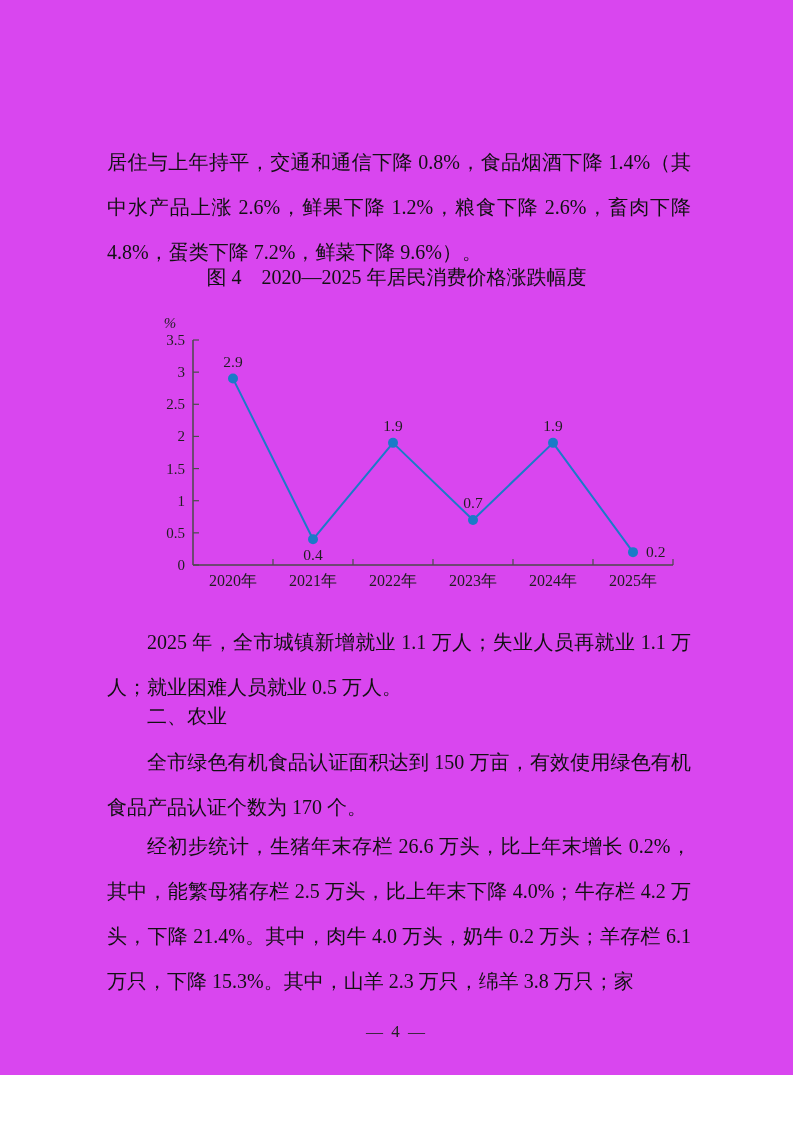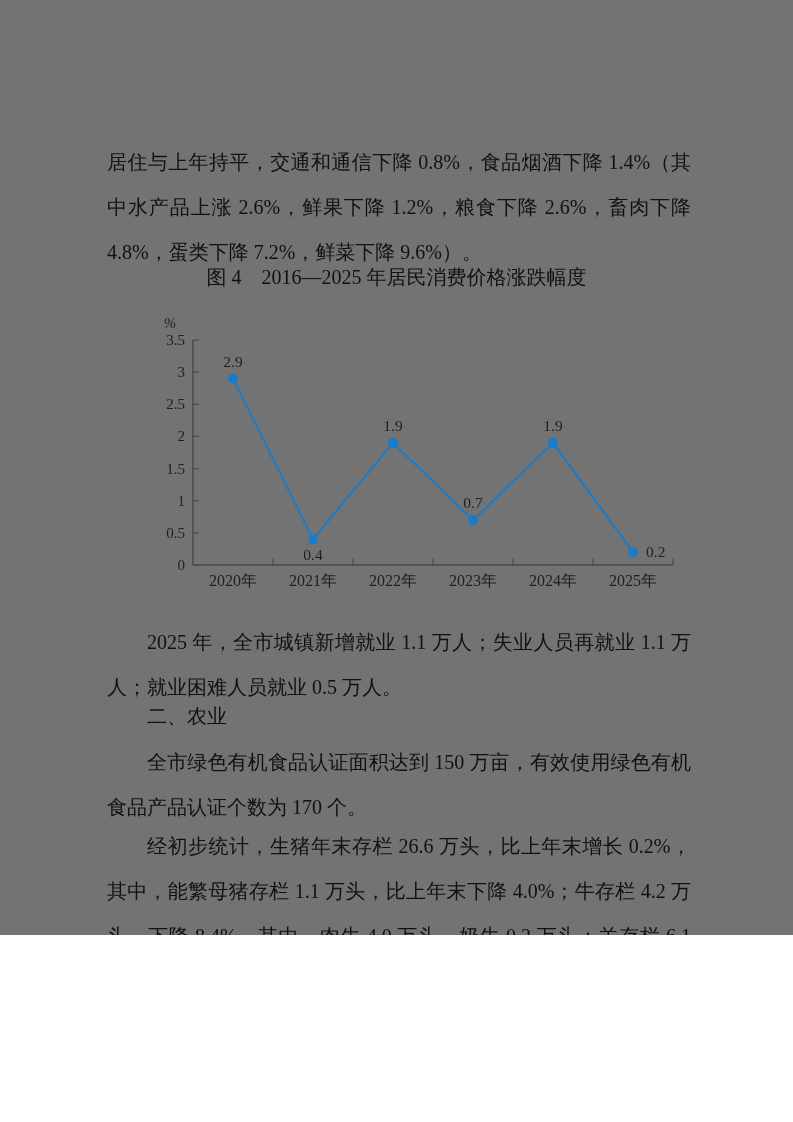--- a/index.html
+++ b/index.html
@@ -1,20 +1,20 @@
 <!DOCTYPE html>
 <html><head>
 <meta charset="utf-8">
 <style>
   html, body { margin: 0; padding: 0; background: #ffffff; }
   .page {
     position: relative;
     width: 793px;
-    height: 935px;
-    background: #737373;
+    height: 1075px;
+    background: #d946ef;
     font-family: "Liberation Serif", "DejaVu Serif", serif;
     color: #1a1a1a;
     overflow: hidden;
   }
   .para {
     position: absolute;
     left: 107px;
     width: 584px;
     margin: 0;
     font-size: 20px;
@@ -64,21 +64,21 @@
     letter-spacing: 2px;
   }
 </style>
 </head>
 <body>
 
 <div class="page">
 
   <p class="para para1">居住与上年持平，交通和通信下降 0.8%，食品烟酒下降 1.4%（其中水产品上涨 2.6%，鲜果下降 1.2%，粮食下降 2.6%，畜肉下降 4.8%，蛋类下降 7.2%，鲜菜下降 9.6%）。</p>
 
-  <div class="fig-title">图 4　2016—2025 年居民消费价格涨跌幅度</div>
+  <div class="fig-title">图 4　2020—2025 年居民消费价格涨跌幅度</div>
 
   <svg class="chart" width="560" height="290" viewBox="0 0 560 290" xmlns="http://www.w3.org/2000/svg">
       <line x1="55" y1="30" x2="55" y2="255" stroke="#4a4a4a" stroke-width="1.5"></line>
       <line x1="55" y1="255" x2="535" y2="255" stroke="#4a4a4a" stroke-width="1.5"></line>
       <line x1="55" y1="255" x2="61" y2="255" stroke="#4a4a4a" stroke-width="1.2"></line>
       <text x="47" y="260" text-anchor="end" font-size="15">0</text>
       <line x1="55" y1="222.85714285714286" x2="61" y2="222.85714285714286" stroke="#4a4a4a" stroke-width="1.2"></line>
       <text x="47" y="227.85714285714286" text-anchor="end" font-size="15">0.5</text>
       <line x1="55" y1="190.71428571428572" x2="61" y2="190.71428571428572" stroke="#4a4a4a" stroke-width="1.2"></line>
       <text x="47" y="195.71428571428572" text-anchor="end" font-size="15">1</text>
@@ -119,17 +119,17 @@
       <circle cx="495" cy="242.14285714285714" r="5" fill="#1a7bc8"></circle>
       <text x="508" y="247.14285714285714" text-anchor="start" font-size="15.5">0.2</text>
     </svg>
 
   <p class="para para2 indent">2025 年，全市城镇新增就业 1.1 万人；失业人员再就业 1.1 万人；就业困难人员就业 0.5 万人。</p>
 
   <h3 class="heading">二、农业</h3>
 
   <p class="para para3 indent">全市绿色有机食品认证面积达到 150 万亩，有效使用绿色有机食品产品认证个数为 170 个。</p>
 
-  <p class="para para4 indent">经初步统计，生猪年末存栏 26.6 万头，比上年末增长 0.2%，其中，能繁母猪存栏 1.1 万头，比上年末下降 4.0%；牛存栏 4.2 万头，下降 8.4%。其中，肉牛 4.0 万头，奶牛 0.2 万头；羊存栏 6.1 万只，下降 15.3%。其中，山羊 2.3 万只，绵羊 3.8 万只；家</p>
+  <p class="para para4 indent">经初步统计，生猪年末存栏 26.6 万头，比上年末增长 0.2%，其中，能繁母猪存栏 2.5 万头，比上年末下降 4.0%；牛存栏 4.2 万头，下降 21.4%。其中，肉牛 4.0 万头，奶牛 0.2 万头；羊存栏 6.1 万只，下降 15.3%。其中，山羊 2.3 万只，绵羊 3.8 万只；家</p>
 
   <div class="footer">— 4 —</div>
 
 </div>
 
 </body></html>

